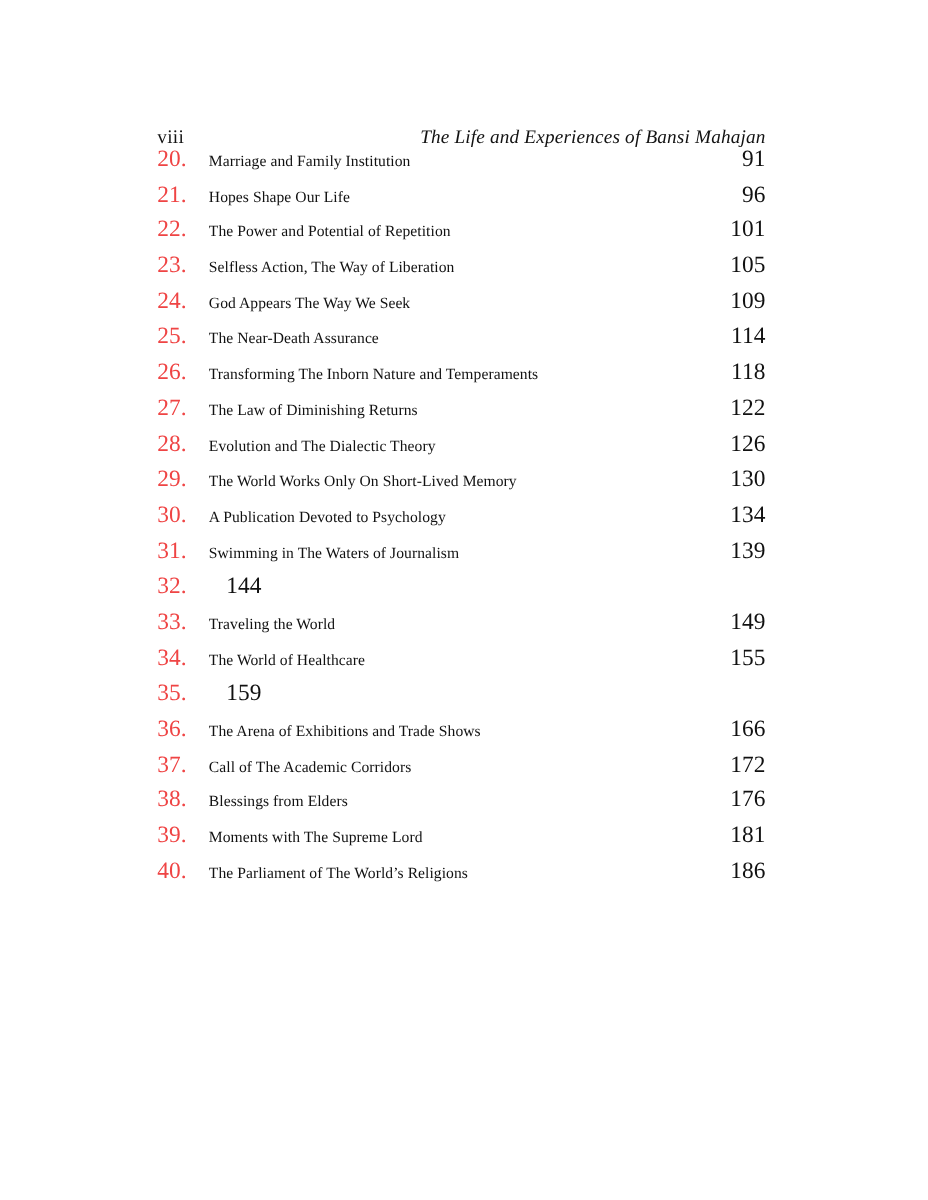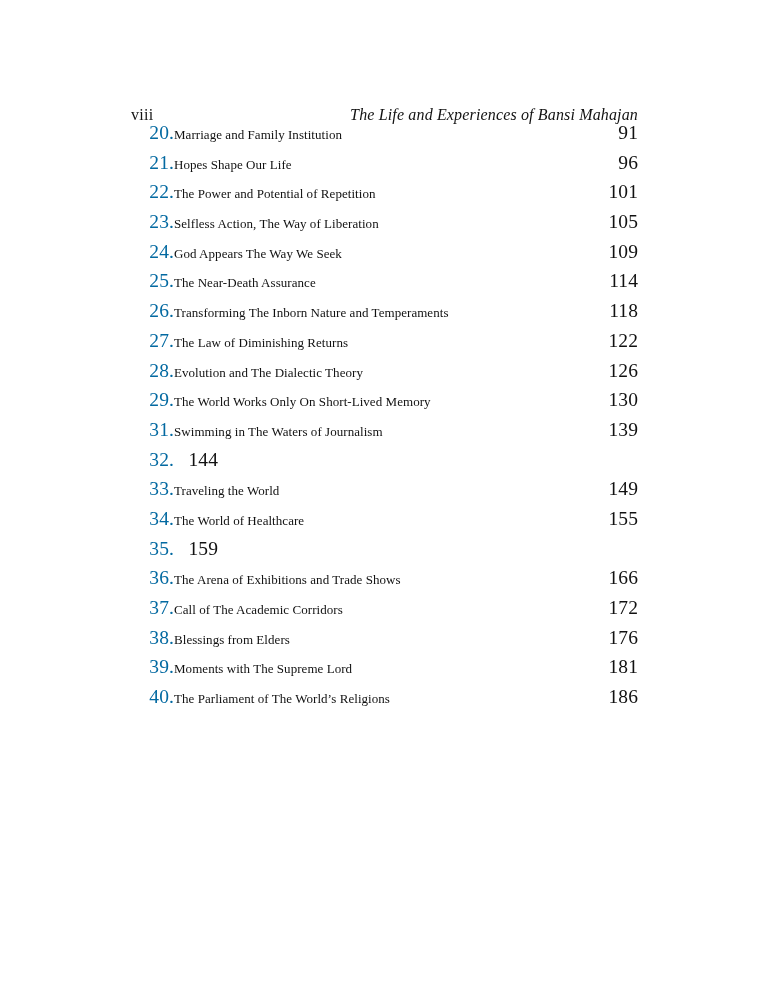--- a/index.html
+++ b/index.html
@@ -54,23 +54,22 @@
   .toc-row {
     display: flex;
     align-items: baseline;
     height: 29.7px;
     white-space: nowrap;
   }
   .toc-num {
     width: 43px;
     flex: 0 0 43px;
     font-size: 19.5px;
-    color: #0369a1;
+    color: #ef4444;
     letter-spacing: 0.1px;
-    text-align: right;
   }
   .toc-title {
     flex: 1 1 auto;
     font-size: 13px;
     color: #111111;
     letter-spacing: 0.05px;
     overflow: hidden;
     text-overflow: clip;
   }
   .toc-page {
@@ -148,20 +147,25 @@
       <span class="toc-title">Evolution and The Dialectic Theory</span>
       <span class="toc-page">126</span>
     </div>
 
     <div class="toc-row">
       <span class="toc-num">29.</span>
       <span class="toc-title">The World Works Only On Short-Lived Memory</span>
       <span class="toc-page">130</span>
     </div>
 
+    <div class="toc-row">
+      <span class="toc-num">30.</span>
+      <span class="toc-title">A Publication Devoted to Psychology</span>
+      <span class="toc-page">134</span>
+    </div>
 
     <div class="toc-row">
       <span class="toc-num">31.</span>
       <span class="toc-title">Swimming in The Waters of Journalism</span>
       <span class="toc-page">139</span>
     </div>
 
     <div class="toc-row">
       <span class="toc-num">32.</span>
       <span class="toc-page">144</span>

